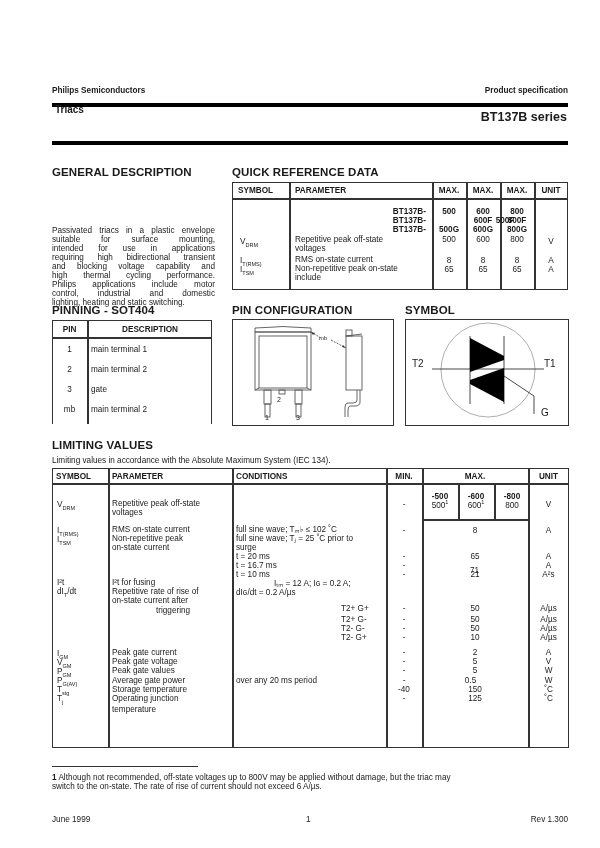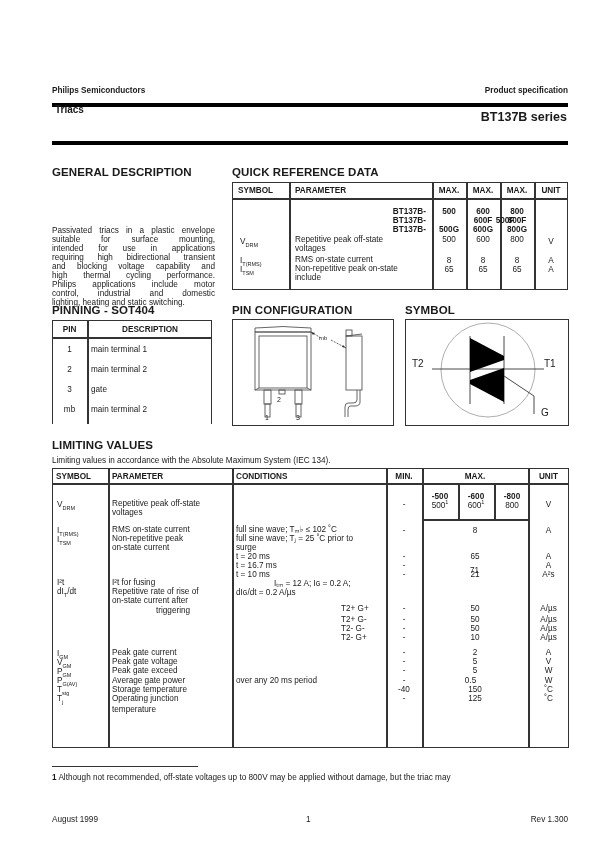--- a/index.html
+++ b/index.html
@@ -209,21 +209,21 @@
     <div class="cell" style="left:57px;top:694px;"><span>T</span><sub>j</sub></div>
     <div class="cell" style="left:112px;top:525px;">RMS on-state current</div>
     <div class="cell" style="left:112px;top:534px;">Non-repetitive peak</div>
     <div class="cell" style="left:112px;top:543px;">on-state current</div>
     <div class="cell" style="left:112px;top:578px;">I²t for fusing</div>
     <div class="cell" style="left:112px;top:587px;">Repetitive rate of rise of</div>
     <div class="cell" style="left:112px;top:596px;">on-state current after</div>
     <div class="cell" style="left:112px;top:606px;padding-left:44px;">triggering</div>
     <div class="cell" style="left:112px;top:648px;">Peak gate current</div>
     <div class="cell" style="left:112px;top:657px;">Peak gate voltage</div>
-    <div class="cell" style="left:112px;top:666px;">Peak gate exceed</div>
+    <div class="cell" style="left:112px;top:666px;">Peak gate values</div>
     <div class="cell" style="left:112px;top:676px;">Average gate power</div>
     <div class="cell" style="left:112px;top:685px;">Storage temperature</div>
     <div class="cell" style="left:112px;top:694px;">Operating junction</div>
     <div class="cell" style="left:112px;top:705px;">temperature</div>
     <div class="cell" style="left:236px;top:525px;">full sine wave; Tₘ♭ ≤ 102 ˚C</div>
     <div class="cell" style="left:236px;top:534px;">full sine wave; Tⱼ = 25 ˚C prior to</div>
     <div class="cell" style="left:236px;top:543px;">surge</div>
     <div class="cell" style="left:236px;top:552px;">t = 20 ms</div>
     <div class="cell" style="left:236px;top:561px;">t = 16.7 ms</div>
     <div class="cell" style="left:236px;top:570px;">t = 10 ms</div>
@@ -274,17 +274,18 @@
     <div class="cell ctr" style="left:386px;width:36px;top:657px;">-</div>
     <div class="cell ctr" style="left:386px;width:36px;top:666px;">-</div>
     <div class="cell ctr" style="left:386px;width:36px;top:676px;">-</div>
     <div class="cell ctr" style="left:386px;width:36px;top:685px;">-40</div>
     <div class="cell ctr" style="left:386px;width:36px;top:694px;">-</div>
   </div>
 
 <div class="abs" style="left:52px;top:766px;width:146px;height:1.2px;background:#333;"></div>
 <div class="abs small" style="left:52px;top:773px;width:520px;">
   <span class="b">1</span><span> Although not recommended, off-state voltages up to 800V may be applied without damage, but the triac may</span><br>
+  <span>switch to the on-state. The rate of rise of current should not exceed 6 A/µs.</span>
 </div>
 
-<div class="abs small" style="left:52px;top:815px;">August 1999</div>
+<div class="abs small" style="left:52px;top:815px;">June 1999</div>
 <div class="abs small" style="left:306px;top:815px;">1</div>
 <div class="abs small" style="right:32px;top:815px;">Rev 1.300</div>
 
 </body></html>

